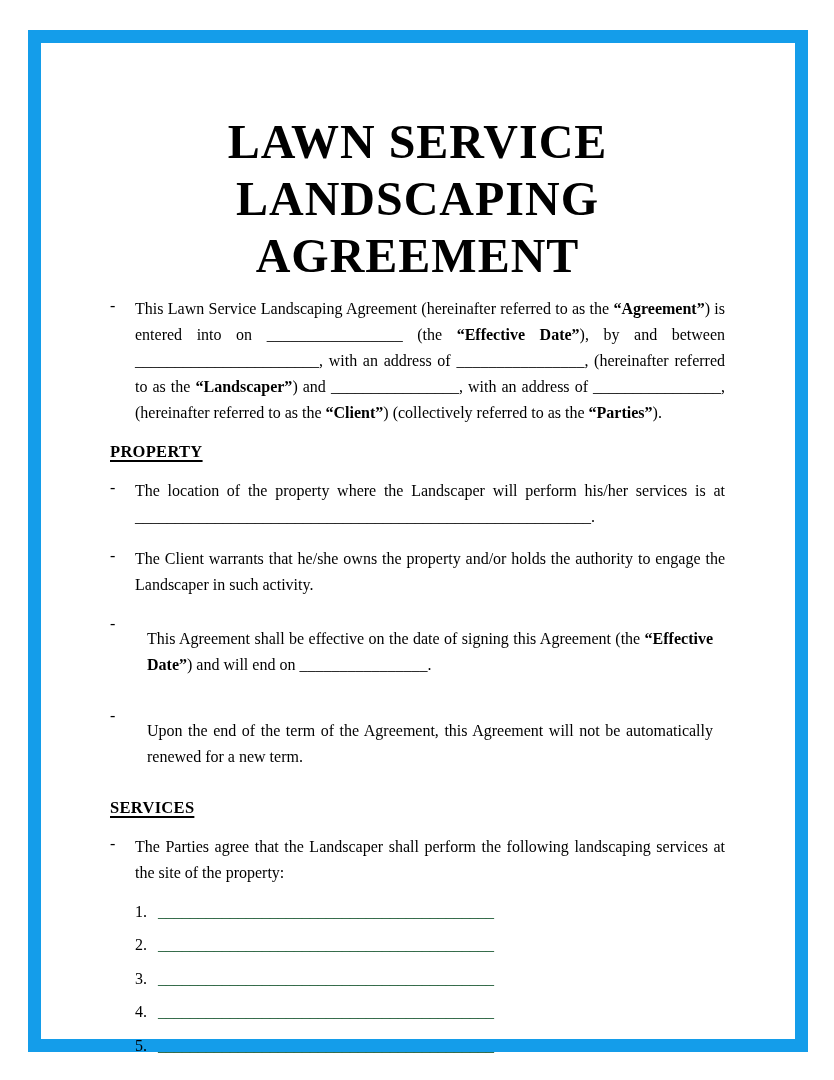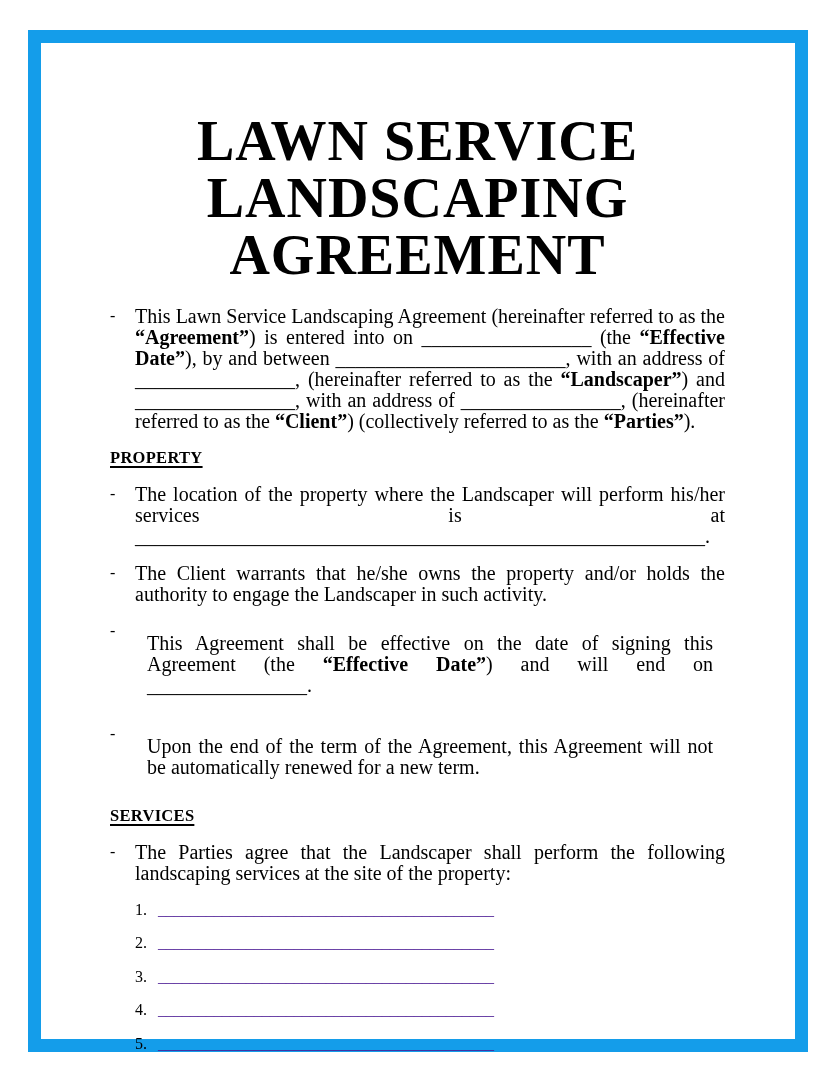--- a/index.html
+++ b/index.html
@@ -19,22 +19,22 @@
     background:#ffffff;
     box-sizing:content-box;
   }
   .page {
     position:absolute;
     top:0; left:0; right:0; bottom:0;
     padding:70px 70px 0 69px;
     box-sizing:border-box;
   }
   .title {
-    margin:0 0 22px 0;
-    font-size:56px;
+    margin:0 0 12px 0;
+    font-size:48px;
     font-weight:bold;
     line-height:57px;
     letter-spacing:1px;
     text-align:center;
   }
   .heading {
     margin:12px 0 16px 0;
     font-size:16.5px;
     font-weight:bold;
     letter-spacing:0.3px;
@@ -42,33 +42,33 @@
     text-decoration-thickness:1.6px;
     text-underline-offset:3px;
   }
   .bullet { display:flex; margin:0 0 16px 0; }
   .dash {
     flex:0 0 25px;
     font-size:16px; line-height:19.4px;
   }
   .btext {
     flex:1;
-    font-size:20px; line-height:21px;
+    font-size:16px; line-height:26px;
     text-align:justify;
   }
   .bd { font-weight:bold; }
   .svc-list { margin-top:15px; }
   .svc-item {
     display:flex;
     padding-left:25px;
     margin:0 0 14px 0;
     font-size:16px; line-height:19.4px;
   }
   .svc-num { flex:0 0 23px; }
-  .svc-blank { white-space:nowrap; color:#4c1d95; }
+  .svc-blank { white-space:nowrap; color:#14532d; }
 </style>
 </head>
 <body>
 
 <div class="canvas">
   <div class="frame">
     <div class="page">
 
       <h1 class="title">
         <span>LAWN SERVICE</span><br>

